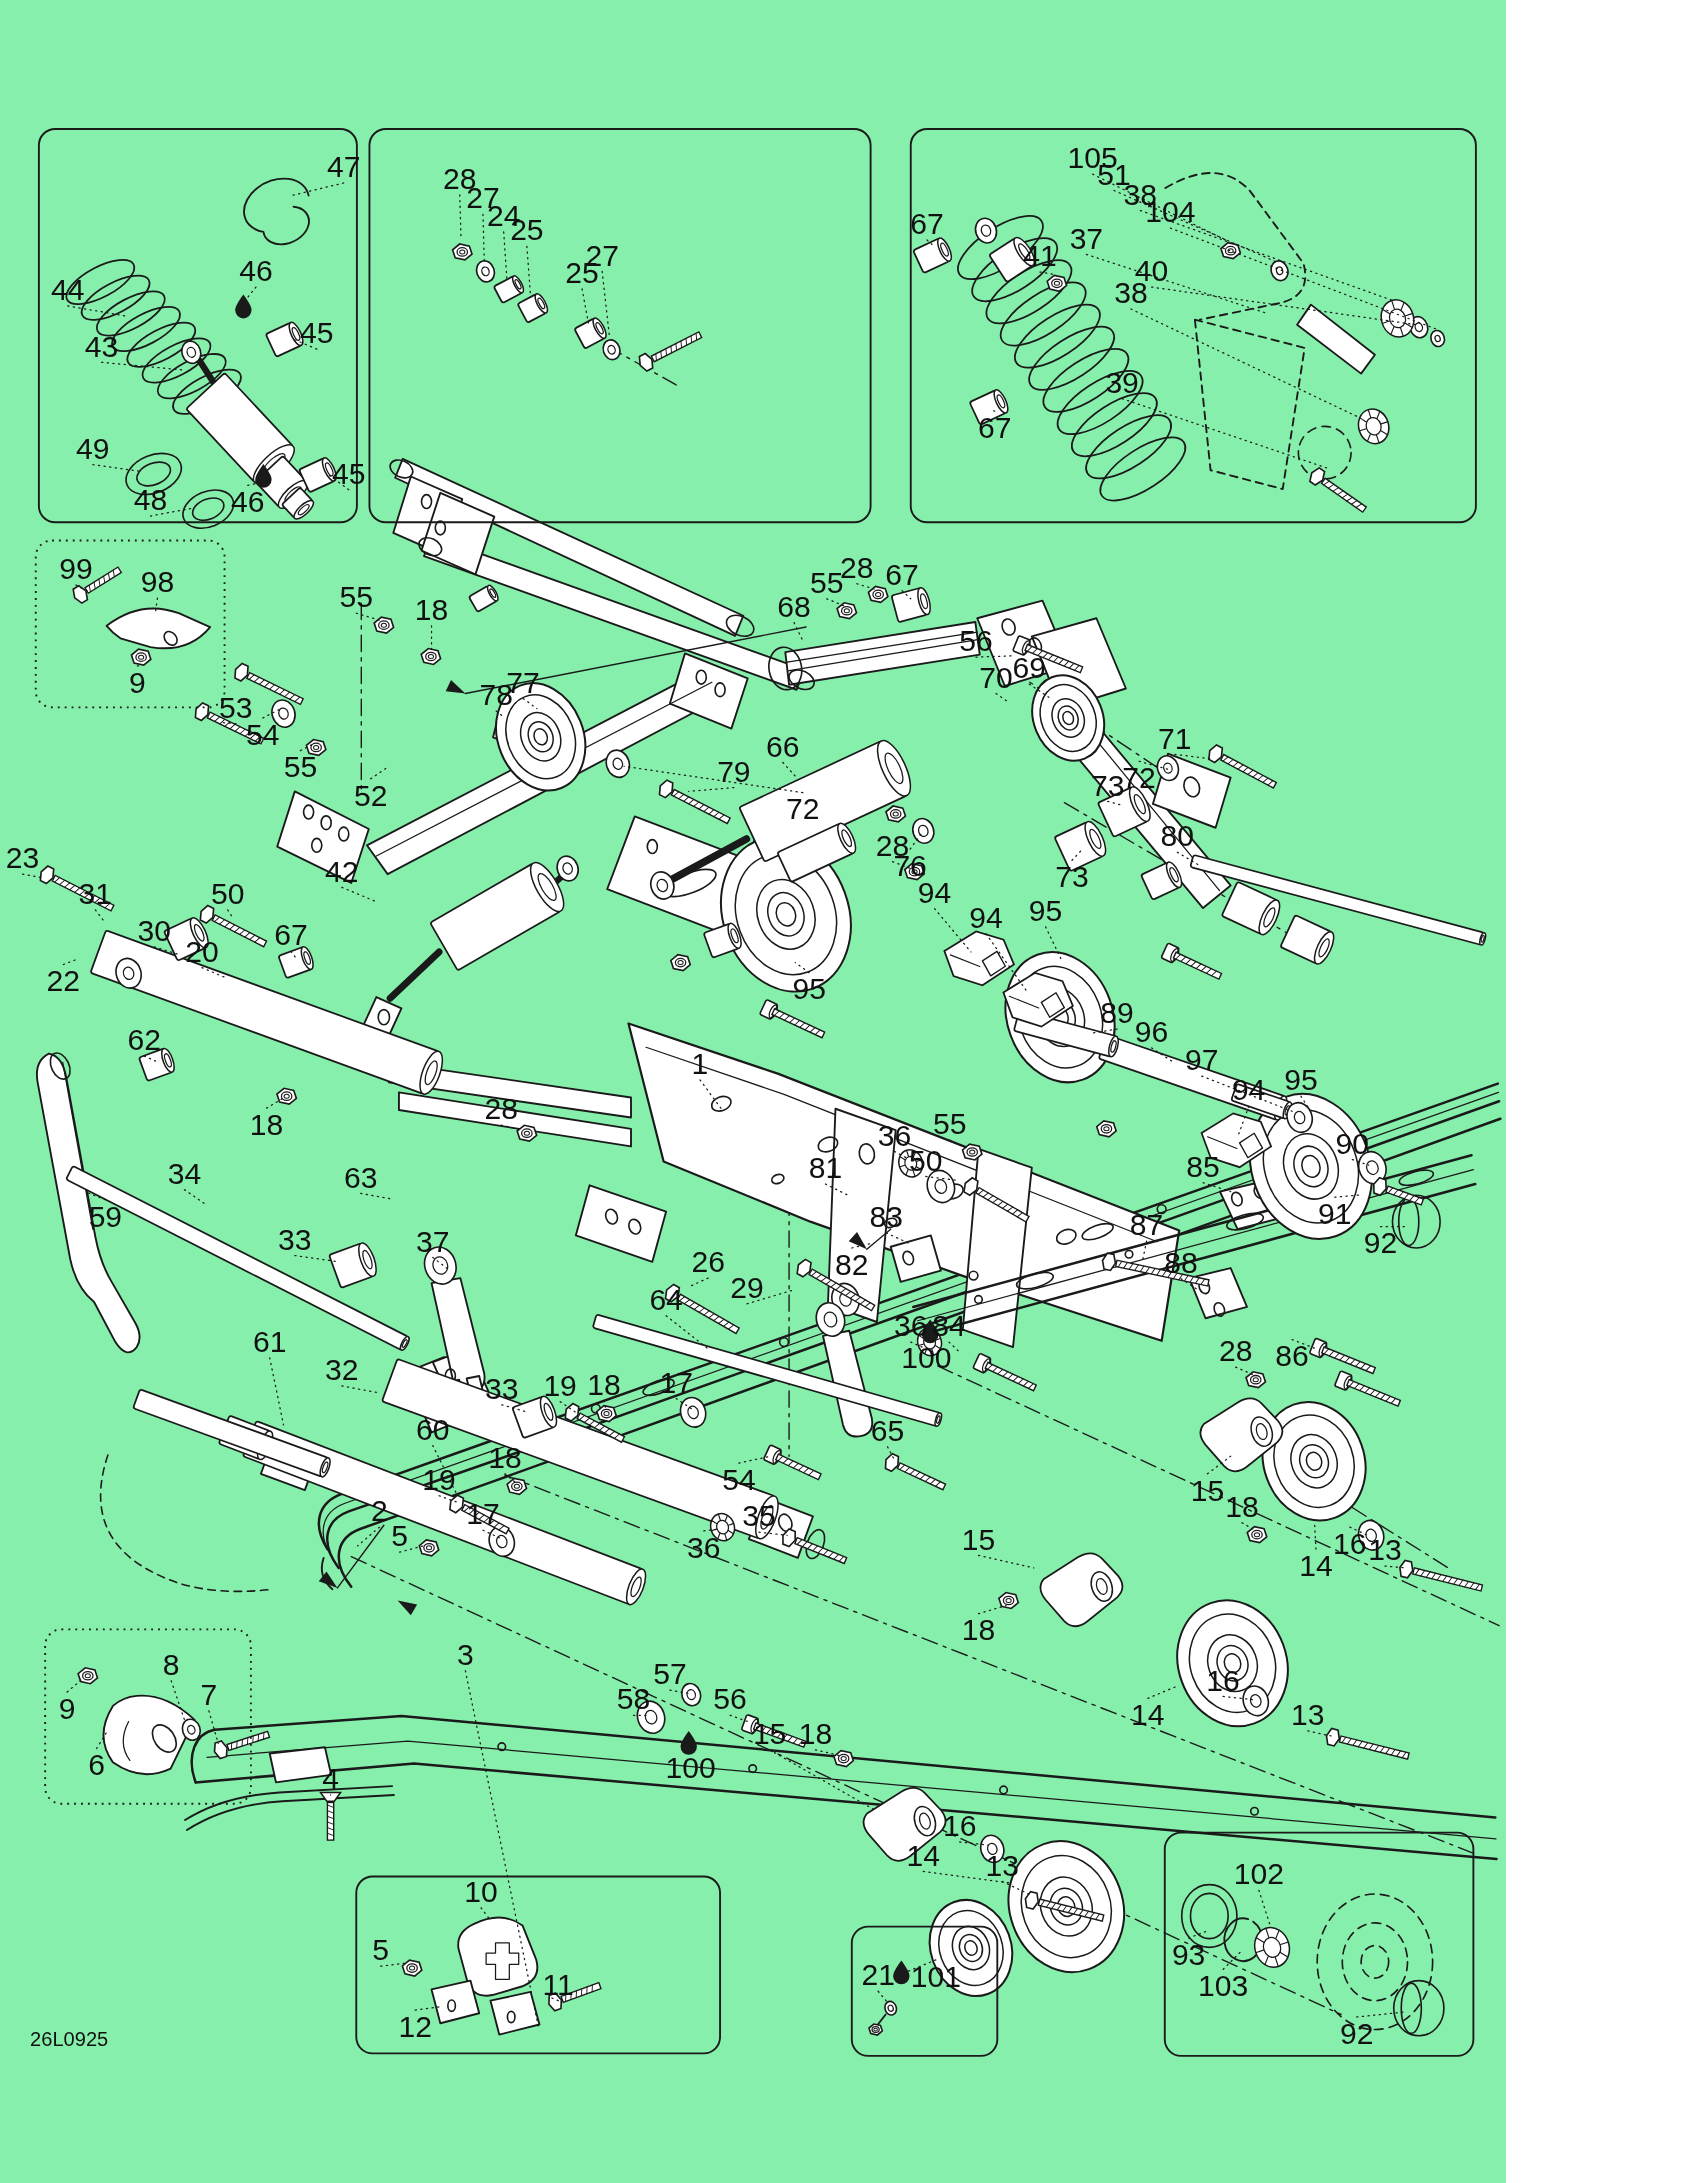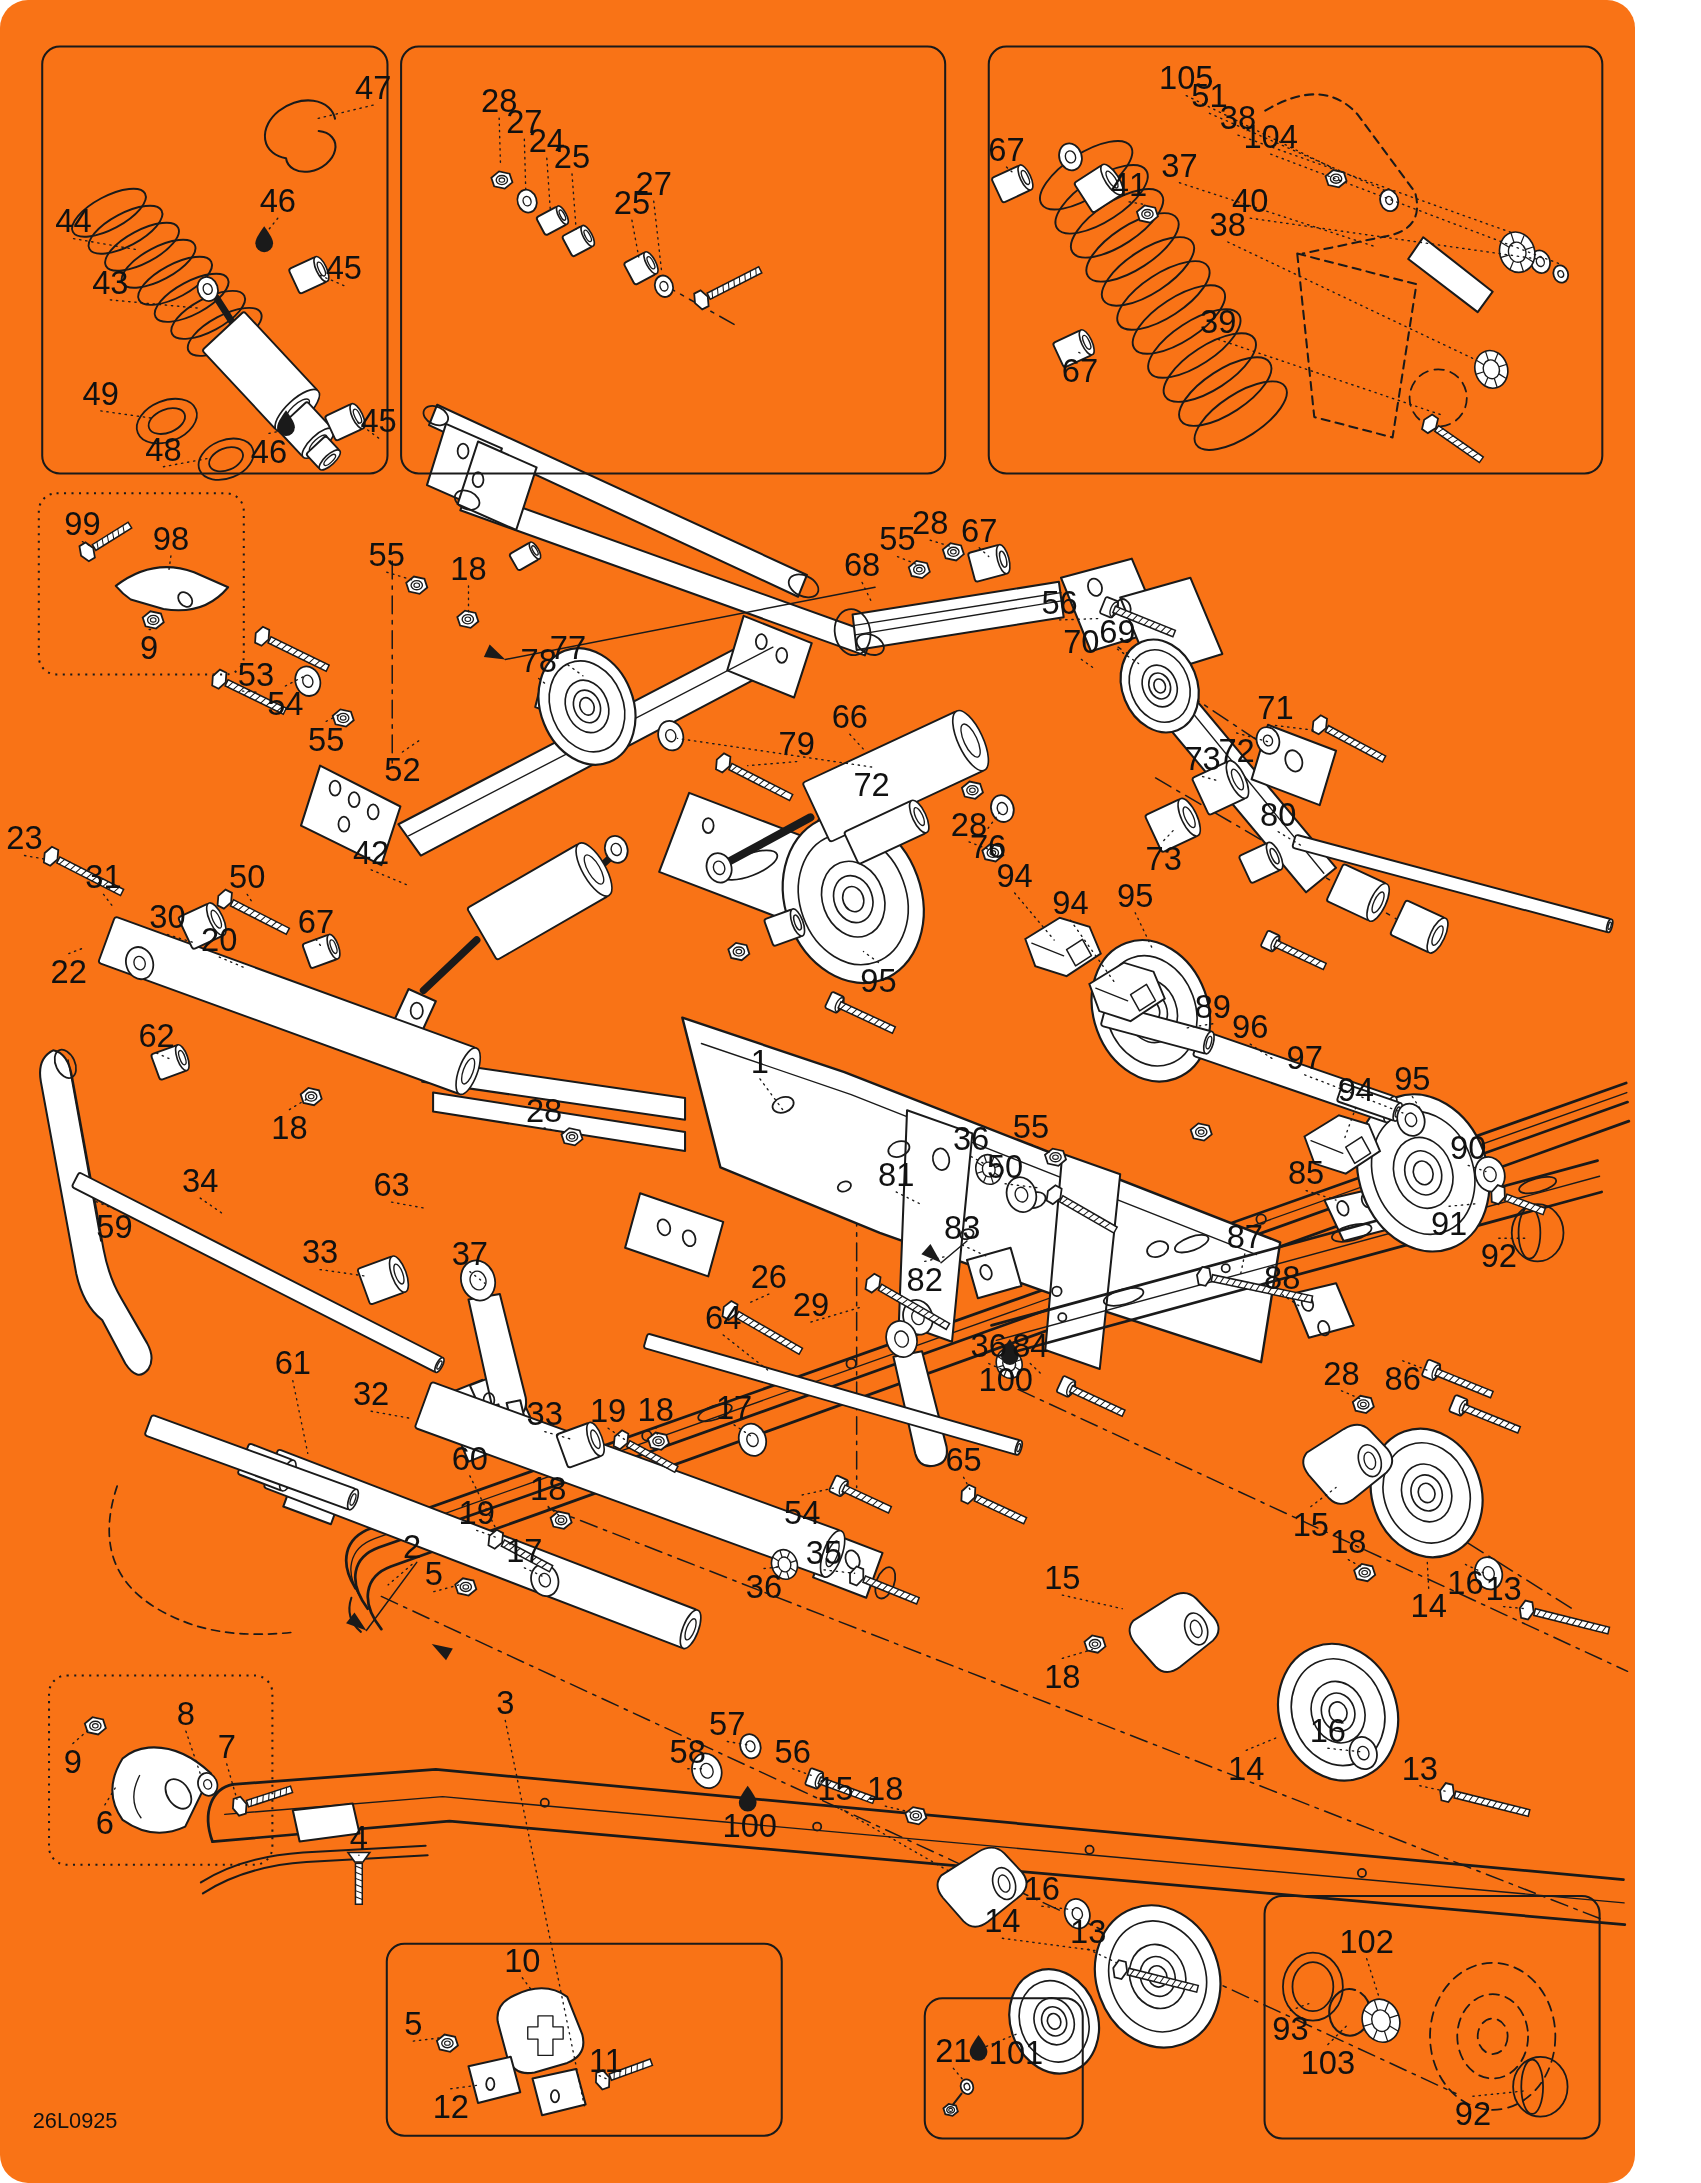--- a/index.html
+++ b/index.html
@@ -1,16 +1,16 @@
 <!DOCTYPE html>
 <html style="font-size:11.3px"><head>
 <meta charset="utf-8">
 <style>
   html,body{margin:0;padding:0;background:#fff;}
-  .page{position:relative;width:1635px;height:2183px;background:#f97316;overflow:hidden;border-radius:28px;}
+  .page{position:relative;width:1506px;height:2183px;background:#86efac;overflow:hidden;}
   svg{display:block;width:100%;height:100%;}
   text{font-family:"Liberation Sans","DejaVu Sans",sans-serif;fill:#111;}
   .callout{font-size:48px;}
   .code{font-size:32px;}
 </style>
 </head>
 <body>
 
 <div class="page">
   <svg id="fig" viewBox="0 0 2401 3081" xmlns="http://www.w3.org/2000/svg">

